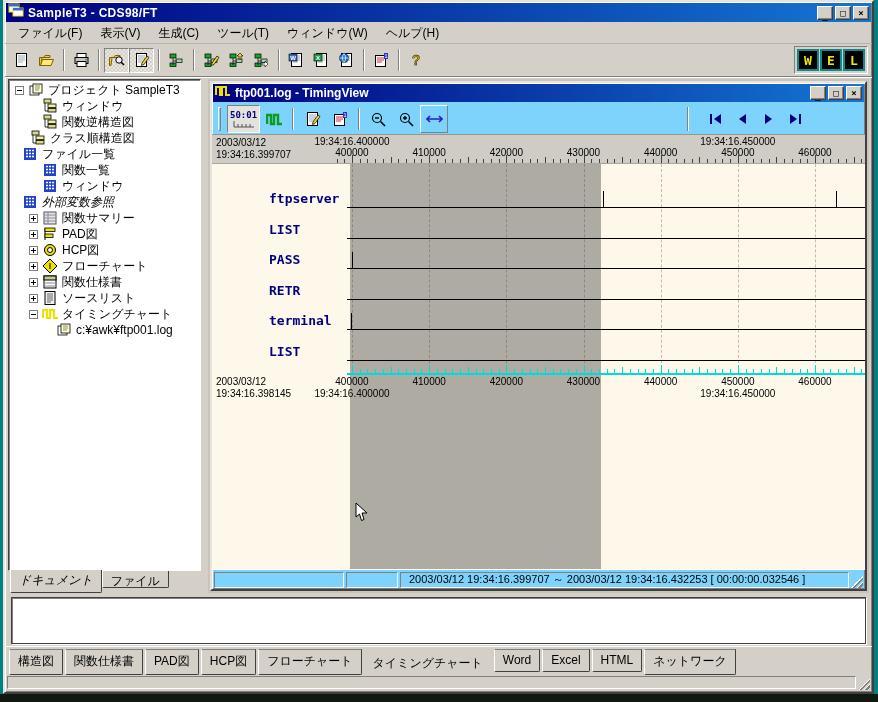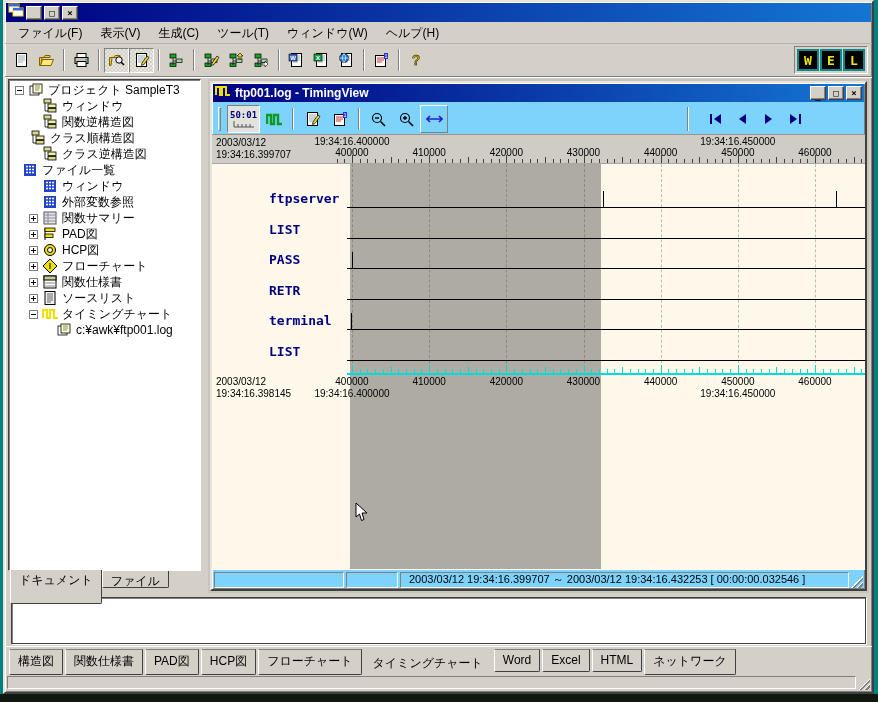--- a/index.html
+++ b/index.html
@@ -50,21 +50,21 @@
   .trow{height:16px;display:flex;align-items:center;font-size:12px;white-space:nowrap;}
   .exp{width:9px;height:9px;border:1px solid #808080;background:#fff;margin-right:4px;
        position:relative;flex:none;}
   .exp:before,.exp.minus:before{content:"";position:absolute;left:1px;top:3px;width:5px;height:1px;background:#000;}
   .exp.plus:after{content:"";position:absolute;left:3px;top:1px;width:1px;height:5px;background:#000;}
   .exp-spacer{width:13px;flex:none;}
   .ticon{width:17px;height:15px;flex:none;margin-right:3px;display:flex;align-items:center;justify-content:center;}
   .side-tabs{height:22px;display:flex;align-items:flex-start;padding-left:2px;font-size:12px;}
   .stab{padding:2px 8px 3px;border:1px solid;border-color:#fff #404040 #404040 #fff;
         border-top:none;background:#d4d0c8;border-radius:0 0 2px 2px;}
-  .stab.active{position:relative;z-index:2;padding-bottom:14px;margin-top:-1px;}
+  .stab.active{position:relative;z-index:2;padding-bottom:3px;margin-top:-1px;font-style:italic;}
   .stab.inactive{height:17px;}
 
   .splitter{width:7px;}
 
   
   .mdi{flex:1;position:relative;background:#c8c4bc;padding:2px;min-width:0;}
   .tv{position:absolute;inset:2px;background:#7dd3fc;border:2px solid;
       border-color:#e8e4dc #404040 #404040 #e8e4dc;
       box-shadow:inset 1px 1px 0 #fff, inset -1px -1px 0 #808080;
       display:flex;flex-direction:column;}
@@ -128,20 +128,21 @@
 <body>
 
 <div class="win">
   <div class="titlebar">
     <span class="appicon"><svg width="16" height="15" viewBox="0 0 16 15">
           <rect x="1" y="1" width="10" height="8" fill="#fff" stroke="#f0e000"></rect>
           <rect x="1" y="1" width="10" height="2.5" fill="#3a6ad4"></rect>
           <rect x="5" y="5" width="10" height="8" fill="#fff" stroke="#f0e000"></rect>
           <rect x="5" y="5" width="10" height="2.5" fill="#3a6ad4"></rect>
         </svg></span>
+    <span class="ttl">SampleT3 - CDS98/FT</span>
     <span class="winbtn min">
         <span>_</span>
       </span>
     <span class="winbtn">□</span>
     <span class="winbtn">×</span>
   </div>
   <div class="menubar" id="menubar">
       <span class="menu-item">ファイル(F)</span>
       <span class="menu-item">表示(V)</span>
       <span class="menu-item">生成(C)</span>
@@ -313,55 +314,54 @@
             <span class="ticon">
               <svg width="17" height="16" viewBox="0 0 17 16">
                 <path d="M3 2v11h4" stroke="#000" fill="none" stroke-width=".8"></path>
                 <rect x="2" y="1" width="7" height="4" fill="#d8d890" stroke="#000" stroke-width=".8"></rect>
                 <rect x="6" y="6" width="8" height="3.5" fill="#f0f0a0" stroke="#000" stroke-width=".8"></rect>
                 <rect x="6" y="10.5" width="8" height="3.5" fill="#d8d890" stroke="#000" stroke-width=".8"></rect>
               </svg>
             </span>
             <span>クラス順構造図</span>
           </div>
-          <div class="trow" style="padding-left: 20px;">
-            <span class="exp-spacer"></span>
-            <span class="ticon">
-              <svg width="17" height="16" viewBox="0 0 17 16">
-                <path d="M3 2v11h4" stroke="#000" fill="none" stroke-width=".8"></path>
-                <rect x="2" y="1" width="7" height="4" fill="#d8d890" stroke="#000" stroke-width=".8"></rect>
-                <rect x="6" y="6" width="8" height="3.5" fill="#f0f0a0" stroke="#000" stroke-width=".8"></rect>
-                <rect x="6" y="10.5" width="8" height="3.5" fill="#d8d890" stroke="#000" stroke-width=".8"></rect>
-              </svg>
-            </span>
-            <span>クラス逆構造図</span>
-          </div>
           <div class="trow" style="">
             <span class="exp-spacer"></span>
             <span class="ticon">
               <svg width="17" height="16" viewBox="0 0 17 16">
                 <rect x="2" y="2" width="12" height="12" fill="#2244cc"></rect>
                 <path d="M4 4.5h8M4 7.5h8M4 10.5h8" stroke="#fff" stroke-width="1.6"></path>
                 <path d="M6.5 3v10M9.5 3v10" stroke="#2244cc" stroke-width="1"></path>
               </svg>
             </span>
             <span>ファイル一覧</span>
           </div>
           <div class="trow" style="padding-left: 20px;">
             <span class="exp-spacer"></span>
             <span class="ticon">
               <svg width="17" height="16" viewBox="0 0 17 16">
                 <rect x="2" y="2" width="12" height="12" fill="#2244cc"></rect>
                 <path d="M4 4.5h8M4 7.5h8M4 10.5h8" stroke="#fff" stroke-width="1.6"></path>
                 <path d="M6.5 3v10M9.5 3v10" stroke="#2244cc" stroke-width="1"></path>
               </svg>
             </span>
+            <span>関数一覧</span>
+          </div>
+          <div class="trow" style="padding-left: 20px;">
+            <span class="exp-spacer"></span>
+            <span class="ticon">
+              <svg width="17" height="16" viewBox="0 0 17 16">
+                <rect x="2" y="2" width="12" height="12" fill="#2244cc"></rect>
+                <path d="M4 4.5h8M4 7.5h8M4 10.5h8" stroke="#fff" stroke-width="1.6"></path>
+                <path d="M6.5 3v10M9.5 3v10" stroke="#2244cc" stroke-width="1"></path>
+              </svg>
+            </span>
             <span>ウィンドウ</span>
           </div>
-          <div class="trow" style="padding-left: 20px;">
+          <div class="trow" style=" font-style: italic;">
             <span class="exp-spacer"></span>
             <span class="ticon">
               <svg width="17" height="16" viewBox="0 0 17 16">
                 <rect x="2" y="2" width="12" height="12" fill="#2244cc"></rect>
                 <path d="M4 4.5h8M4 7.5h8M4 10.5h8" stroke="#fff" stroke-width="1.6"></path>
                 <path d="M6.5 3v10M9.5 3v10" stroke="#2244cc" stroke-width="1"></path>
               </svg>
             </span>
             <span>外部変数参照</span>
           </div>

